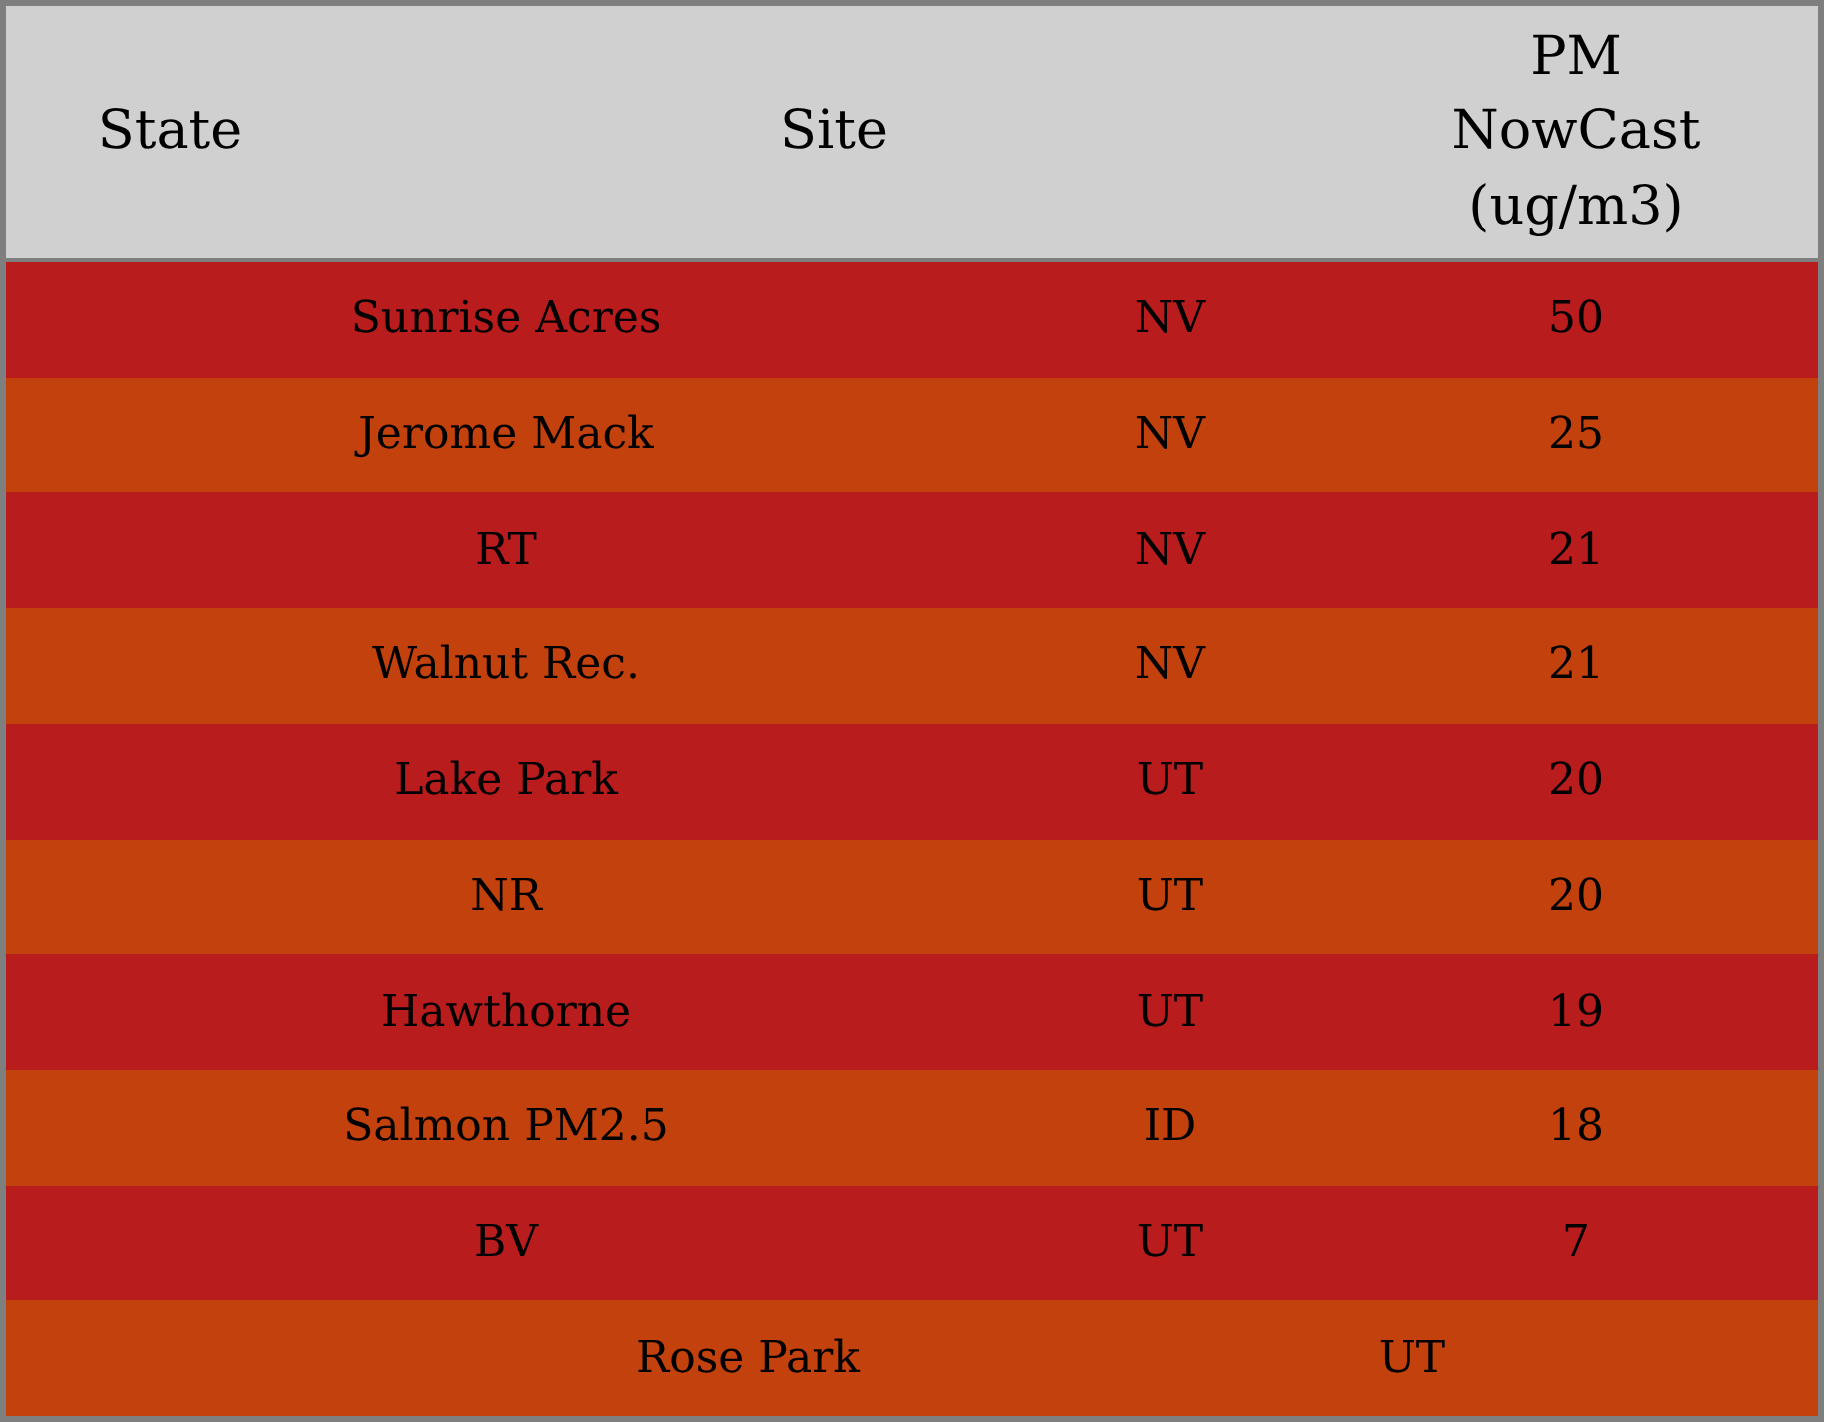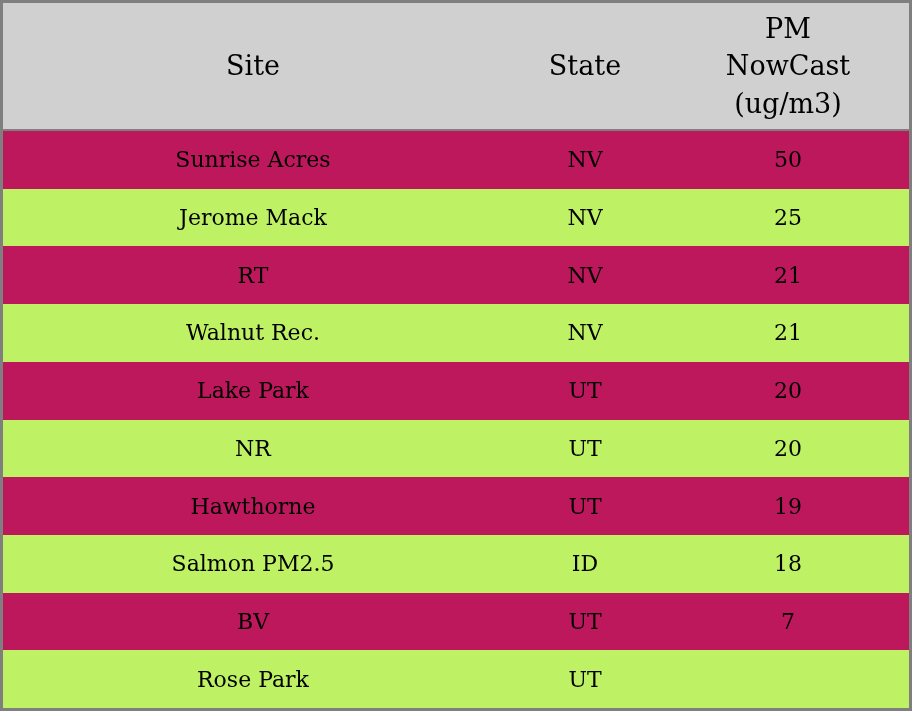--- a/index.html
+++ b/index.html
@@ -28,22 +28,22 @@
   }
   .body-rows {
     flex: 1 1 auto;
     display: flex;
     flex-direction: column;
   }
   .row {
     flex: 1 1 auto;
     display: flex;
   }
-  .row.odd  { background: #be185d; }
-  .row.even { background: #bef264; }
+  .row.odd  { background: #b91c1c; }
+  .row.even { background: #c2410c; justify-content: center; }
   .cell, .hcell {
     display: flex;
     align-items: center;
     justify-content: center;
     text-align: center;
     box-sizing: border-box;
     color: #000000;
   }
   .c0 { width: 500px; flex: 0 0 auto; }
   .c1 { width: 164px; flex: 0 0 auto; }
@@ -56,22 +56,22 @@
   }
   .cell {
     font-size: 22px;
   }
 </style>
 </head>
 <body>
 
 <div class="table-wrap">
   <div class="header-row">
+    <div class="hcell c1">State</div>
     <div class="hcell c0">Site</div>
-    <div class="hcell c1">State</div>
     <div class="hcell c2">PM
 NowCast
 (ug/m3)</div>
   </div>
   <div class="body-rows" id="table-body">
       <div class="row odd">
         <div class="cell c0">Sunrise Acres</div>
         <div class="cell c1">NV</div>
         <div class="cell c2">50</div>
       </div>

